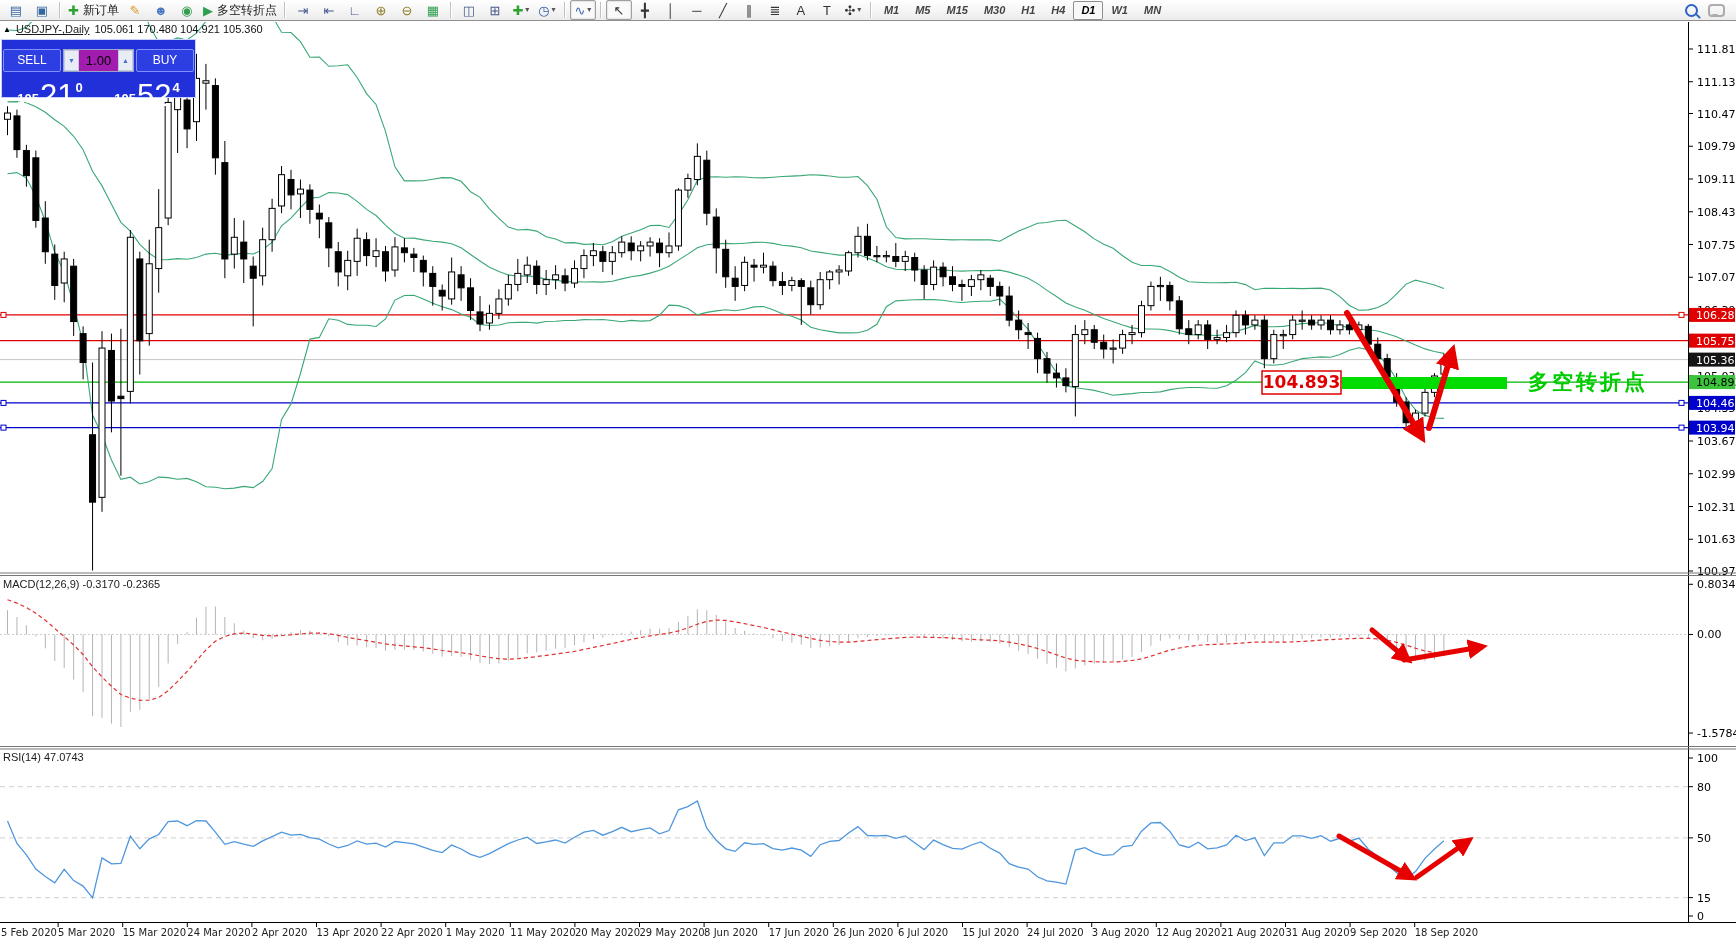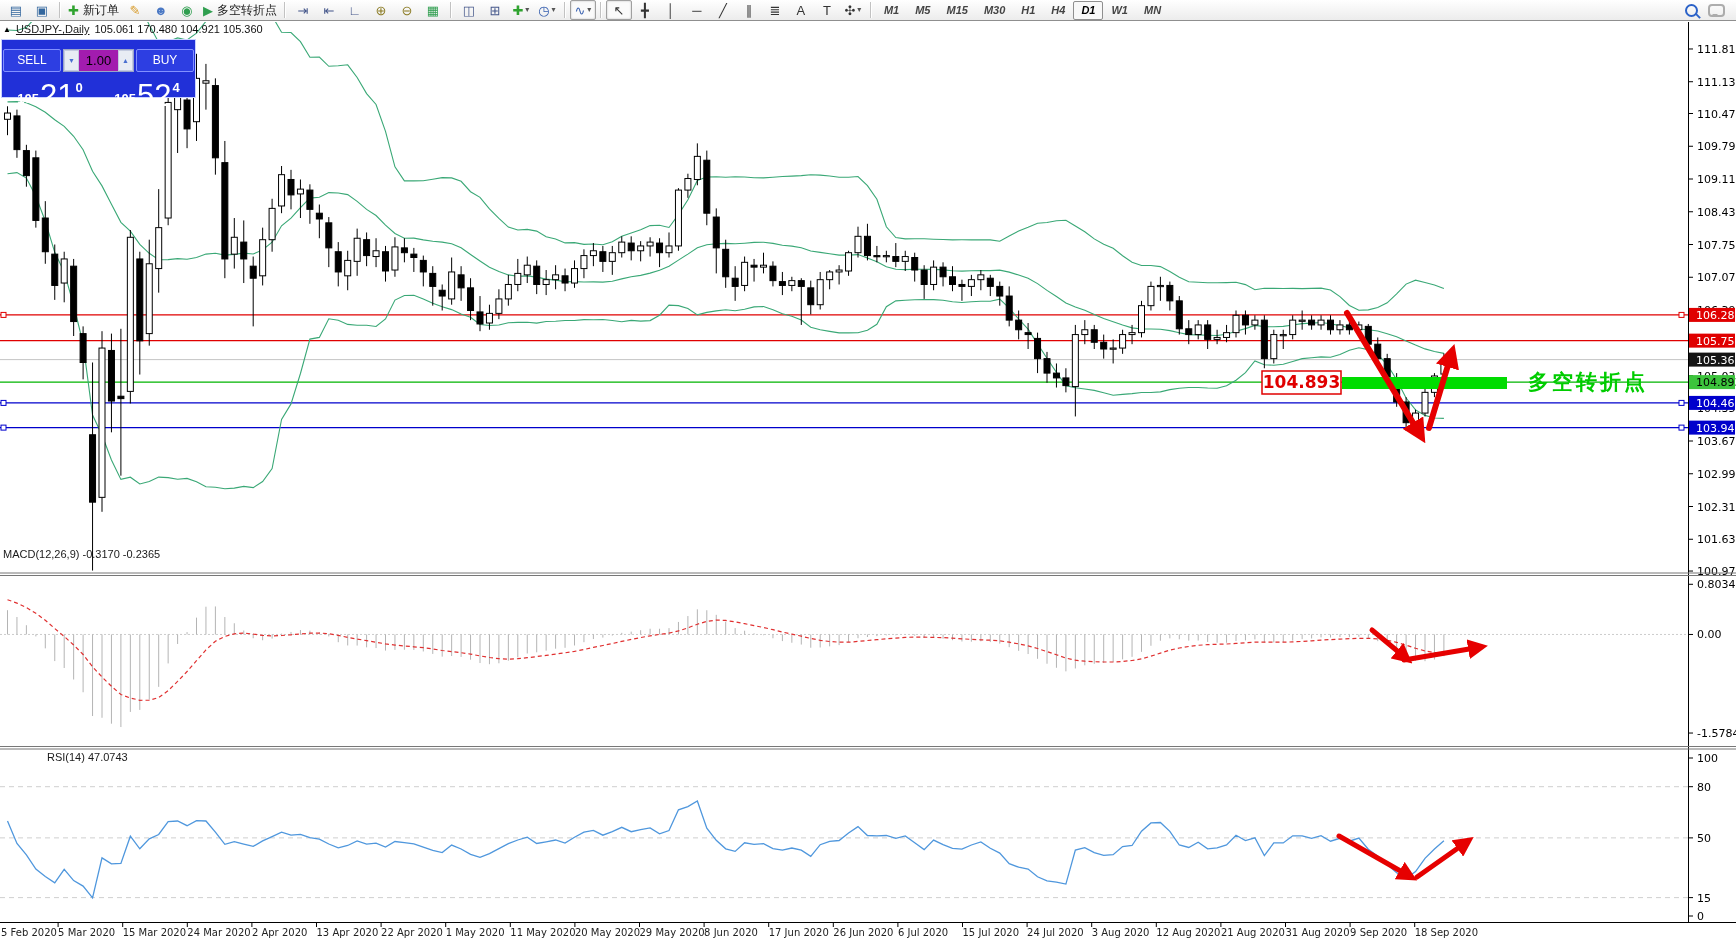--- a/index.html
+++ b/index.html
@@ -195,22 +195,22 @@
     </div>
     <div id="tp-div"></div>
     <div class="tp-price">
       <span class="small">105</span>
       <span class="big">52</span>
       <span class="sup">4</span>
     </div>
   </div>
 </div>
 
-<div class="panel-label" style="top:548px;">MACD(12,26,9) -0.3170 -0.2365</div>
-<div class="panel-label" style="top:751px;margin-left:44px;">RSI(14) 47.0743</div>
+<div class="panel-label" style="top:578px;">MACD(12,26,9) -0.3170 -0.2365</div>
+<div class="panel-label" style="top:751px;">RSI(14) 47.0743</div>
 
 <div id="svg-wrap"><svg width="1736" height="945">
       <defs>
         <clipPath id="mc">
           <rect x="0" y="22" width="1688" height="554"></rect>
         </clipPath>
         <clipPath id="dc">
           <rect x="0" y="578" width="1688" height="167"></rect>
         </clipPath>
         <clipPath id="rc">

